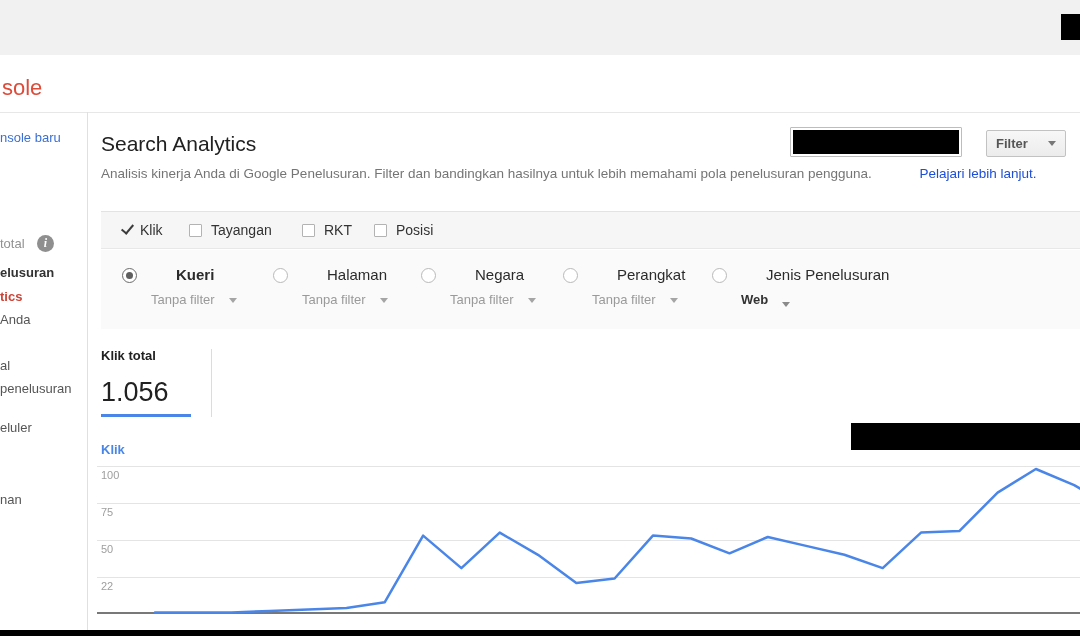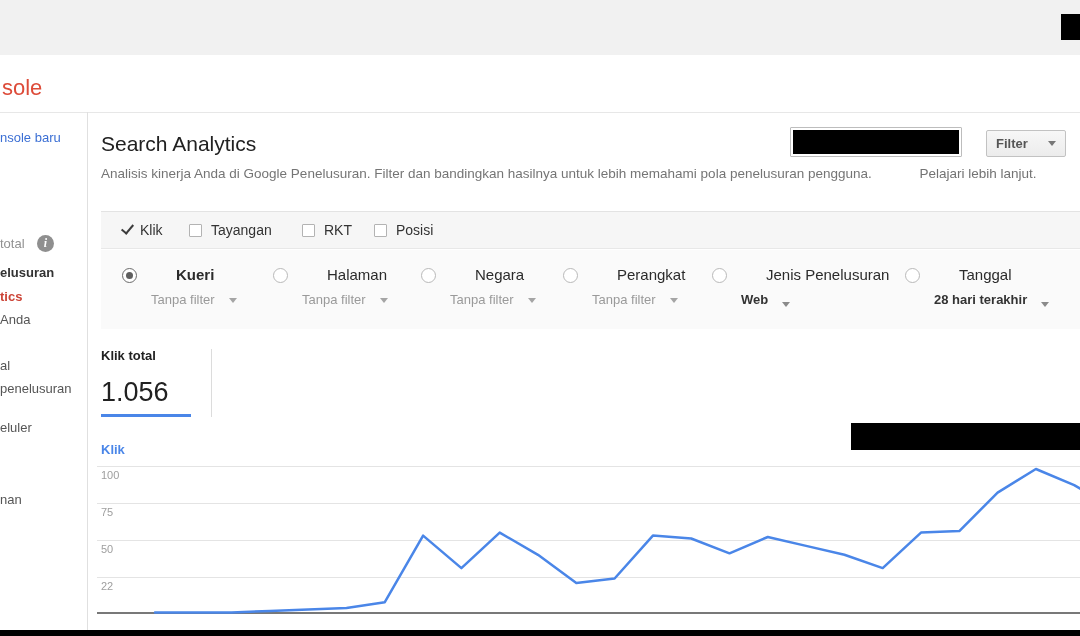--- a/index.html
+++ b/index.html
@@ -33,21 +33,21 @@
   .side.section { color:#333; font-weight:bold; }
   .side.active { color:#cc4437; font-weight:bold; }
   .info-icon { position:absolute; left:37px; top:235px; width:17px; height:17px; border-radius:50%;
                background:#8f8f8f; color:#fff; display:flex; align-items:center; justify-content:center;
                font-family:"Liberation Serif", serif; font-size:12px; font-style:italic; font-weight:bold; cursor:pointer; }
   .info-icon::after { content:"i"; }
 
   
   .page-title { position:absolute; left:101px; top:132px; font-size:21px; color:#212121; }
   .page-subtitle { position:absolute; left:101px; top:166px; font-size:13.5px; color:#757575; white-space:nowrap; }
-  .learn-more { color:#737373; text-decoration:none; cursor:pointer;padding-left:44px; }
+  .learn-more { color:#1d4ed8; text-decoration:none; cursor:pointer;padding-left:44px; }
 
   
   .filter-panel { position:absolute; left:101px; top:211px; width:979px; height:117px;
                   border-top:1px solid #e3e3e3; border-bottom:1px solid #e3e3e3; }
   .metric-row { position:absolute; left:0; top:0; width:100%; height:37px; background:#f6f6f6;
                 border-bottom:1px solid #e8e8e8; }
   .metric { position:absolute; top:0; height:36px; display:flex; align-items:center; gap:9px; cursor:pointer; }
   .metric-label { font-size:14px; color:#333; }
   .check-icon { width:7px; height:12px; border-right:2px solid #3c3c3c; border-bottom:2px solid #3c3c3c;
                 transform:rotate(40deg); margin-top:-4px; }
@@ -189,30 +189,20 @@
       <div class="dim" style="left:611px">
         <span class="radio"></span>
         <div class="dim-text">
           <div class="dim-label">Jenis Penelusuran</div>
           <div class="dim-filter bold">
             <span>Web</span>
             <span class="caret"></span>
           </div>
         </div>
       </div>
-      <div class="dim" style="left:804px">
-        <span class="radio"></span>
-        <div class="dim-text">
-          <div class="dim-label">Tanggal</div>
-          <div class="dim-filter bold">
-            <span>28 hari terakhir</span>
-            <span class="caret"></span>
-          </div>
-        </div>
-      </div>
     </div>
   </div>
 
   <div class="total-label">Klik total</div>
   <div class="total-value">1.056</div>
   <div class="total-underline"></div>
   <div class="total-divider"></div>
 
   <div class="series-label">Klik</div>
   <div class="gridline" style="top:466px"></div>

